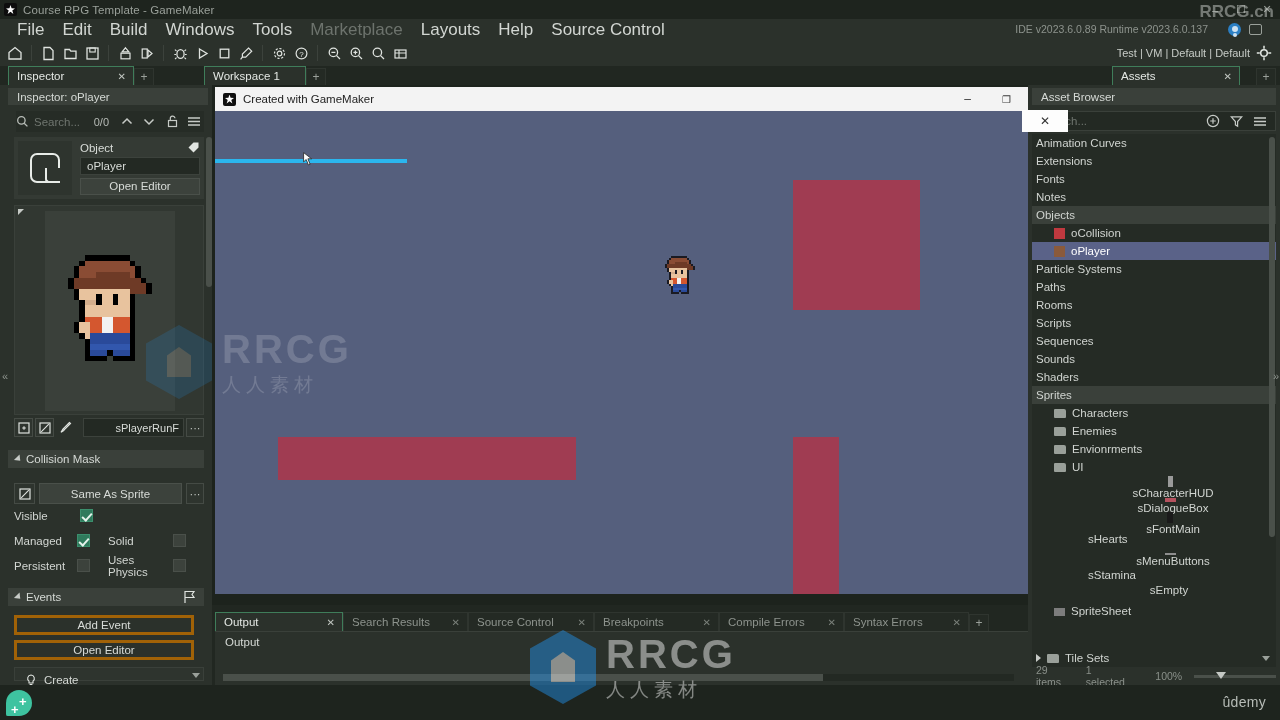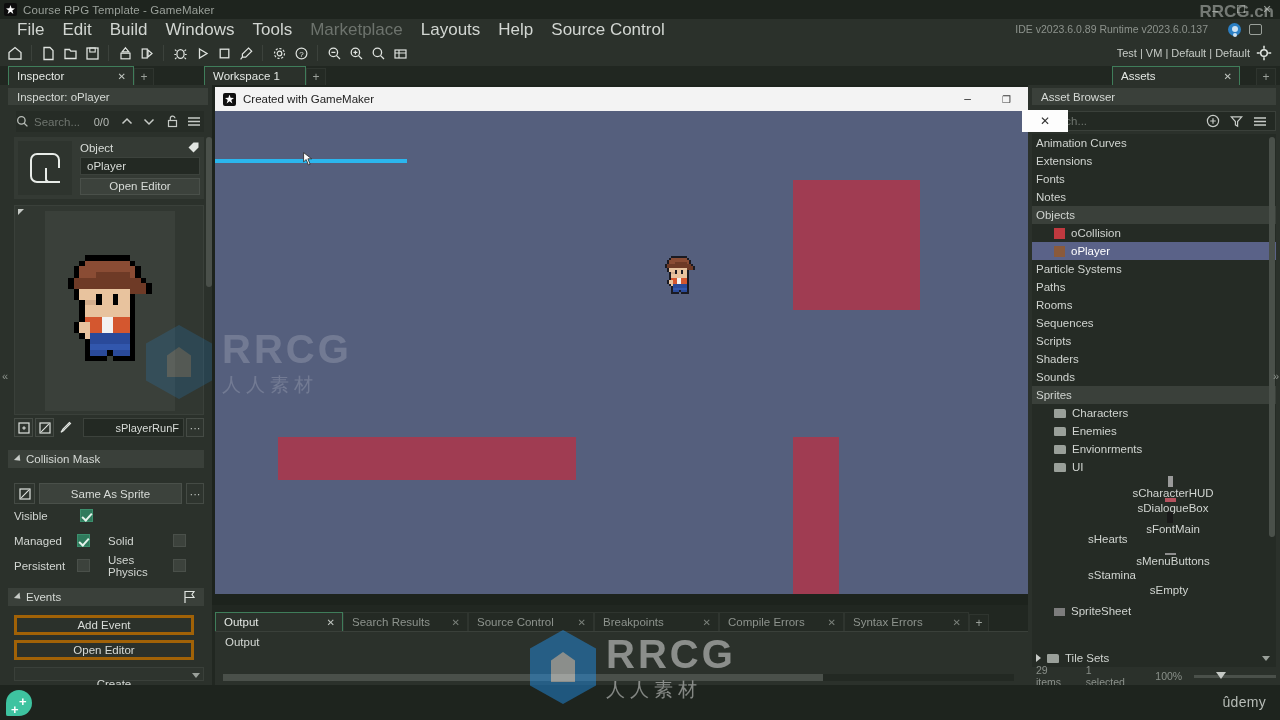--- a/index.html
+++ b/index.html
@@ -193,21 +193,21 @@
   .events-btns { position: absolute; left: 14px; top: 530px; width: 180px; }
   .ev-btn {
     height: 20px; background: #32383200; border: 3px solid #a16207;
     font-size: 11.5px; color: #d8dcd8; display: flex; align-items: center; justify-content: center;
     margin-bottom: 5px;
   }
   .events-list {
     position: absolute; left: 14px; top: 582px; width: 190px; bottom: 4px;
     background: #2e342e; border: 1px solid #3a403a; padding-top: 3px;
   }
-  .ev-item { display: flex; align-items: center; height: 18px; gap: 7px; padding-left: 10px; flex-direction: column; }
+  .ev-item { display: flex; align-items: center; height: 18px; gap: 7px; padding-left: 10px; }
   .ev-item .lbl { font-size: 11.5px; color: #d5d9d5; }
 
   
   .workspace {
     position: absolute; left: 212px; top: 85px; right: 252px; bottom: 115px;
     background: #1d231d;
   }
   
   .gamewin { position: absolute; left: 215px; top: 87px; width: 850px; height: 617px; }
   .gw-title {
@@ -879,30 +879,30 @@
       <div class="ab-row">
           <span>Particle Systems</span>
         </div>
       <div class="ab-row">
           <span>Paths</span>
         </div>
       <div class="ab-row">
           <span>Rooms</span>
         </div>
       <div class="ab-row">
+          <span>Scripts</span>
+        </div>
+      <div class="ab-row">
           <span>Sequences</span>
         </div>
       <div class="ab-row">
-          <span>Scripts</span>
+          <span>Sounds</span>
         </div>
       <div class="ab-row">
           <span>Shaders</span>
-        </div>
-      <div class="ab-row">
-          <span>Sounds</span>
         </div>
       <div class="ab-row grp">
           <span>Sprites</span>
         </div>
       <div class="ab-row ab-indent1">
         <span class="folder-ic"></span>
           <span>Characters</span>
       </div>
       <div class="ab-row ab-indent1">
         <span class="folder-ic"></span>

